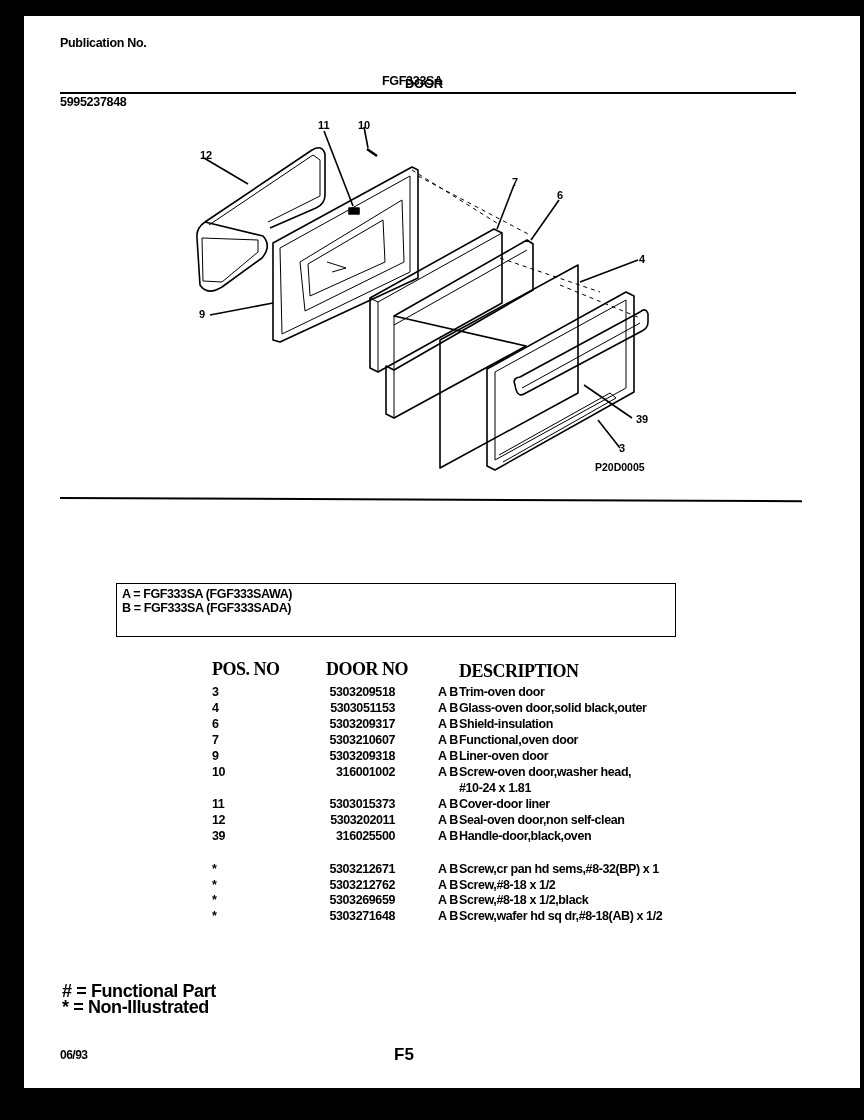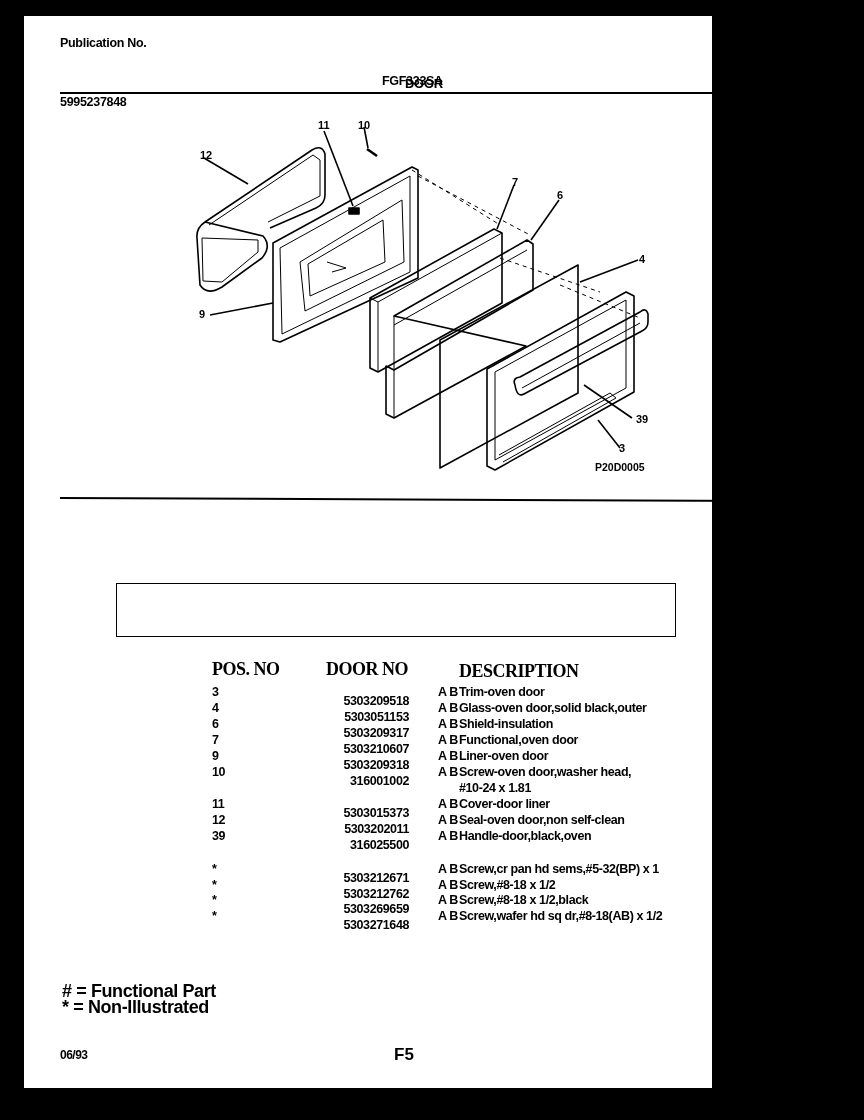--- a/index.html
+++ b/index.html
@@ -3,37 +3,37 @@
   <meta charset="utf-8">
   <style>
     html, body { margin: 0; padding: 0; }
     body {
       width: 864px; height: 1120px; position: relative; overflow: hidden;
       background: #000;
       font-family: "Liberation Sans", sans-serif;
       color: #000;
     }
     .page {
-      position: absolute; left: 24px; top: 16px; width: 688px; height: 1072px;
+      position: absolute; left: 24px; top: 16px; width: 836px; height: 1072px;
       background: #fff;
     }
     .abs { position: absolute; white-space: nowrap; }
     .hdr { font-weight: bold; font-size: 12.5px; letter-spacing: -0.3px; line-height: 15px; }
     .rule { position: absolute; height: 2px; background: #000; }
     .legend-box {
       position: absolute; left: 92px; top: 567px; width: 558px; height: 52px;
       border: 1.5px solid #000;
     }
     .legend-line { font-size: 12.5px; font-weight: bold; letter-spacing: -0.4px; line-height: 14px; padding-left: 5px; }
     .legend-line:first-child { padding-top: 3px; }
     .th { position: absolute; font-weight: bold; font-size: 18px; letter-spacing: -0.5px; font-family: Liberation Serif, serif; }
     .row { position: absolute; left: 0; width: 828px; height: 16px; font-size: 12.5px; font-weight: bold; letter-spacing: -0.4px; }
     .row span { position: absolute; top: 0; white-space: nowrap; }
     .c-pos { left: 188px; }
-    .c-part { left: 254px; width: 131px; text-align: right; margin-top: 9px; }
+    .c-part { left: 240px; width: 131px; text-align: right; }
     .c-mod { left: 386px; margin-left: 28px; }
     .c-desc { left: 435px; }
     .notes { position: absolute; left: 38px; top: 967px; font-size: 18px; font-weight: bold; letter-spacing: -0.4px; line-height: 16px; }
     .foot-date { position: absolute; left: 36px; top: 1032px; font-size: 12px; font-weight: bold; letter-spacing: -0.5px; }
     .foot-page { position: absolute; left: 370px; top: 1029px; font-size: 17px; font-weight: bold; }
     svg text { font-family: "Liberation Sans", sans-serif; font-weight: bold; }
   </style>
 </head>
 <body>
 
@@ -98,20 +98,22 @@
       <text x="199" y="318">9</text>
       <text x="636" y="423">39</text>
       <text x="619" y="452">3</text>
       <text x="595" y="471" font-size="10.5">P20D0005</text>
     </g>
   </svg>
 
   <div class="rule" style="left:36px;top:481px;width:742px;transform:rotate(0.25deg);transform-origin:left;"></div>
 
   <div class="legend-box">
+    <div class="legend-line">A = FGF333SA (FGF333SAWA)</div>
+    <div class="legend-line">B = FGF333SA (FGF333SADA)</div>
   </div>
 
   <div>
     <div class="th" style="left:188px;top:643px;">POS. NO</div>
     <div class="th" style="left:302px;top:643px;">DOOR NO</div>
     <div class="th" style="left:435px;top:645px;">DESCRIPTION</div>
 
     <div class="row" style="top:669px;">
         <span class="c-pos">3</span>
         <span class="c-part">5303209518</span>
@@ -169,21 +171,21 @@
     <div class="row" style="top:813px;">
         <span class="c-pos">39</span>
         <span class="c-part">316025500</span>
         <span class="c-mod">A B</span>
         <span class="c-desc">Handle-door,black,oven</span>
       </div>
     <div class="row" style="top:846px;">
         <span class="c-pos">*</span>
         <span class="c-part">5303212671</span>
         <span class="c-mod">A B</span>
-        <span class="c-desc">Screw,cr pan hd sems,#5-32(BP) x 1</span>
+        <span class="c-desc">Screw,cr pan hd sems,#8-32(BP) x 1</span>
       </div>
     <div class="row" style="top:862px;">
         <span class="c-pos">*</span>
         <span class="c-part">5303212762</span>
         <span class="c-mod">A B</span>
         <span class="c-desc">Screw,#8-18 x 1/2</span>
       </div>
     <div class="row" style="top:877px;">
         <span class="c-pos">*</span>
         <span class="c-part">5303269659</span>

